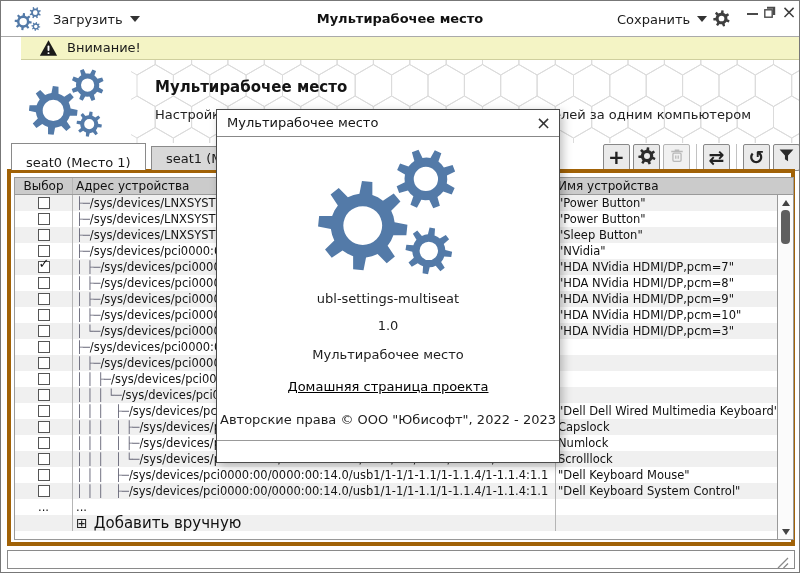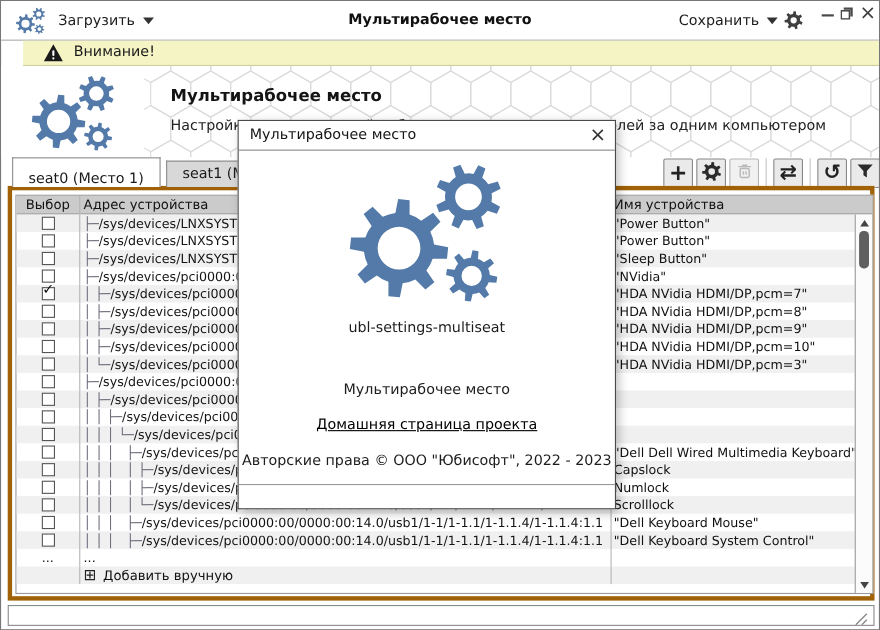--- a/index.html
+++ b/index.html
@@ -40,21 +40,21 @@
   .c1{width:58px;border-right:1px solid #b5b5b5;display:flex;align-items:center;justify-content:center;flex:none;}
   .c2{width:483px;border-right:1px solid #b5b5b5;padding-left:3px;display:flex;align-items:center;flex:none;}
   .c3{flex:1;padding-left:2px;display:flex;align-items:center;}
   .trow{display:flex;height:16px;font-size:11.5px;color:#111;}
   .trow.alt{background:#f0f0f0;}
   .pfx{color:#667;white-space:pre;}
   .pth{color:#141414;}
   .cbx{position:relative;width:12px;height:12px;border:1px solid #555;background:#fff;box-sizing:border-box;}
   .cbx .check{position:absolute;left:0px;top:-6px;font-size:13px;font-weight:bold;color:#111;}
   .addicon{font-size:14px;margin-right:6px;color:#222;}
-  .addlbl{font-size:12px;color:#111;}
+  .addlbl{font-size:15px;color:#111;}
   
   #vscroll{position:absolute;right:0;top:17px;bottom:0;width:16px;border-left:1px solid #999;background:#fbfbfb;box-sizing:border-box;}
   .sarrow{position:absolute;left:0;width:15px;height:13px;display:flex;align-items:center;justify-content:center;}
   .tri-up{width:0;height:0;border-left:4px solid transparent;border-right:4px solid transparent;border-bottom:6px solid #444;}
   .tri-down{width:0;height:0;border-left:4px solid transparent;border-right:4px solid transparent;border-top:6px solid #444;}
   #sthumb{position:absolute;left:3px;top:15px;width:9px;height:34px;background:#5f5f5f;border-radius:4px;}
   
   #statusbar{position:absolute;left:6px;top:549px;width:788px;height:19px;border:1px solid #8a8a8a;box-sizing:border-box;background:#fff;}
   #grip{position:absolute;right:4px;top:3px;}
   
@@ -482,19 +482,20 @@
       <span id="dlg-close">×</span>
     </div>
     <span id="dlg-logo"><svg width="168" height="136" viewBox="0 0 160 140">
           <g fill="#537aa8" fill-rule="evenodd">
             <path d="M86.8 80.6L100.0 83.2L98.9 93.9L85.5 93.9L83.1 99.6L79.6 104.8L87.1 115.9L78.7 122.8L69.3 113.3L63.5 115.6L57.4 116.8L54.8 130.0L44.1 128.9L44.1 115.5L38.4 113.1L33.2 109.6L22.1 117.1L15.2 108.7L24.7 99.3L22.4 93.5L21.2 87.4L8.0 84.8L9.1 74.1L22.5 74.1L24.9 68.4L28.4 63.2L20.9 52.1L29.3 45.2L38.7 54.7L44.5 52.4L50.6 51.2L53.2 38.0L63.9 39.1L63.9 52.5L69.6 54.9L74.8 58.4L85.9 50.9L92.8 59.3L83.3 68.7L85.6 74.5ZM74 84A20 20 0 1 0 34 84A20 20 0 1 0 74 84Z"></path>
             <path d="M140.5 40.7L148.6 45.2L145.6 51.9L136.9 48.9L134.1 52.0L130.9 54.5L133.4 63.5L126.6 66.1L122.5 57.7L118.4 58.0L114.3 57.5L109.8 65.6L103.1 62.6L106.1 53.9L103.0 51.1L100.5 47.9L91.5 50.4L88.9 43.6L97.3 39.5L97.0 35.4L97.5 31.3L89.4 26.8L92.4 20.1L101.1 23.1L103.9 20.0L107.1 17.5L104.6 8.5L111.4 5.9L115.5 14.3L119.6 14.0L123.7 14.5L128.2 6.4L134.9 9.4L131.9 18.1L135.0 20.9L137.5 24.1L146.5 21.6L149.1 28.4L140.7 32.5L141.0 36.6ZM131.5 36A12.5 12.5 0 1 0 106.5 36A12.5 12.5 0 1 0 131.5 36Z"></path>
             <path d="M139.0 109.1L146.0 110.8L145.1 116.4L137.9 115.9L136.6 118.8L134.7 121.4L138.4 127.5L133.9 130.9L129.1 125.4L126.1 126.5L122.9 127.0L121.2 134.0L115.6 133.1L116.1 125.9L113.2 124.6L110.6 122.7L104.5 126.4L101.1 121.9L106.6 117.1L105.5 114.1L105.0 110.9L98.0 109.2L98.9 103.6L106.1 104.1L107.4 101.2L109.3 98.6L105.6 92.5L110.1 89.1L114.9 94.6L117.9 93.5L121.1 93.0L122.8 86.0L128.4 86.9L127.9 94.1L130.8 95.4L133.4 97.3L139.5 93.6L142.9 98.1L137.4 102.9L138.5 105.9ZM131.5 110A9.5 9.5 0 1 0 112.5 110A9.5 9.5 0 1 0 131.5 110Z"></path>
           </g>
         </svg></span>
     <div class="dlg-line" style="top:181px;">ubl-settings-multiseat</div>
+    <div class="dlg-line" style="top:208px;">1.0</div>
     <div class="dlg-line" style="top:237px;">Мультирабочее место</div>
     <div class="dlg-line" style="top:269px;"><a id="dlg-link" href="#">Домашняя страница проекта</a></div>
     <div class="dlg-line" style="top:302px;">Авторские права © ООО "Юбисофт", 2022 - 2023</div>
     <div id="dlg-footer"></div>
   </div>
 
 </div>
 
 </body></html>

